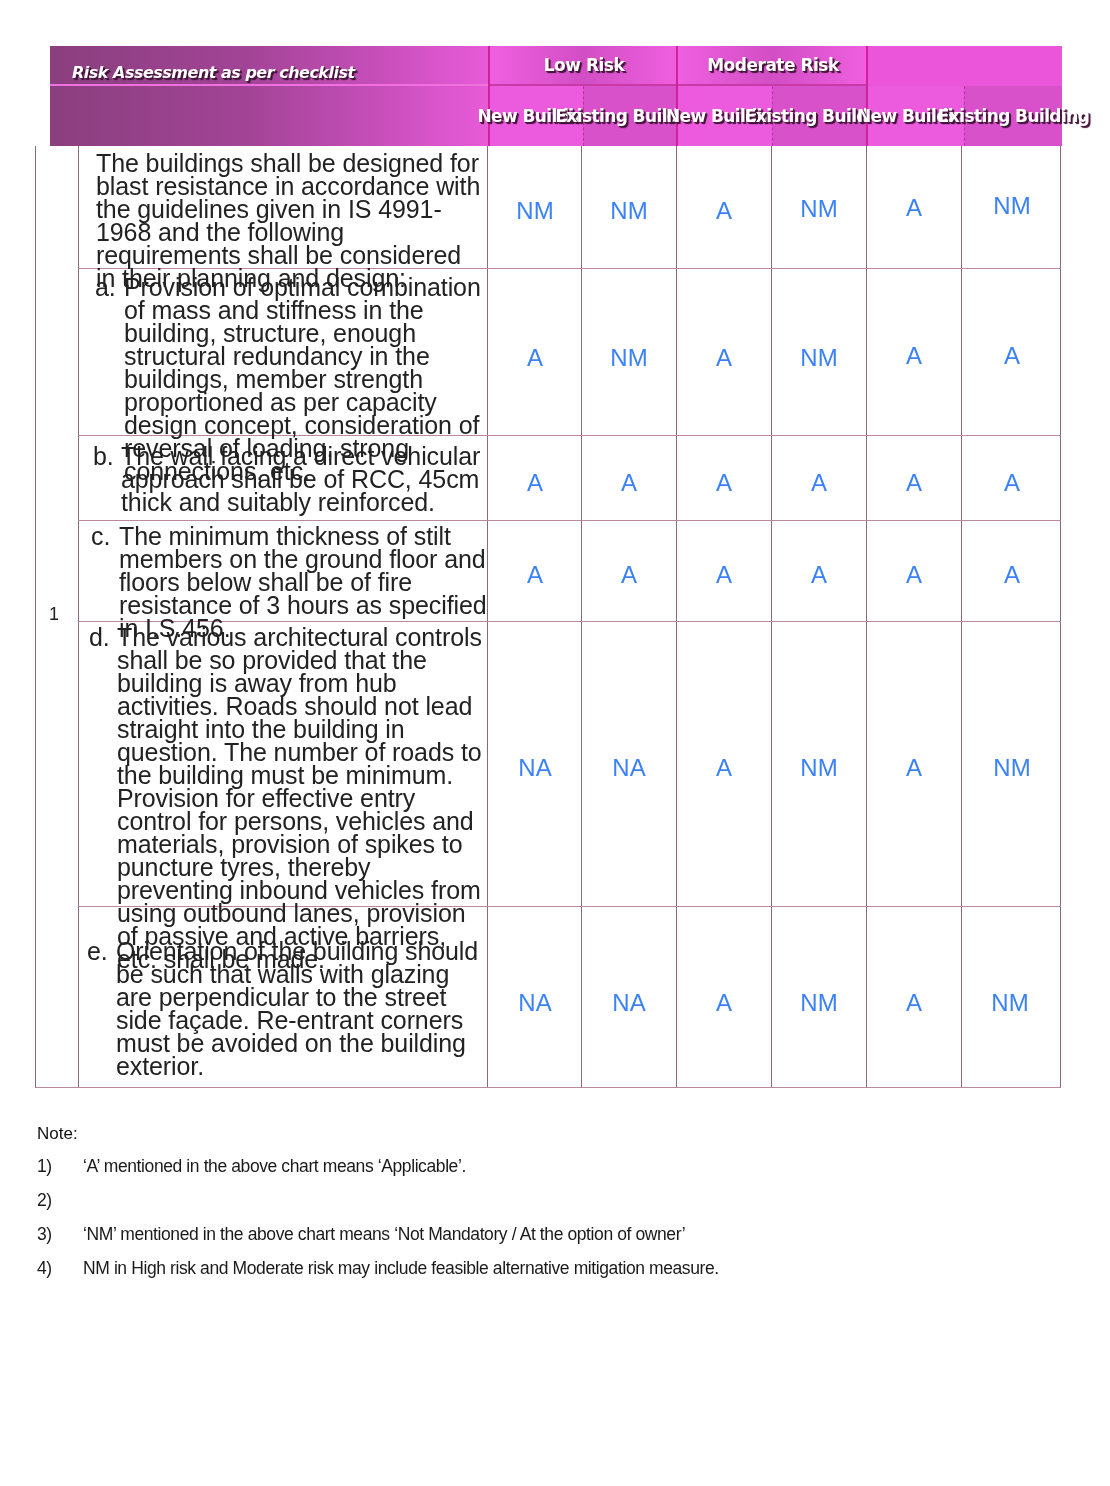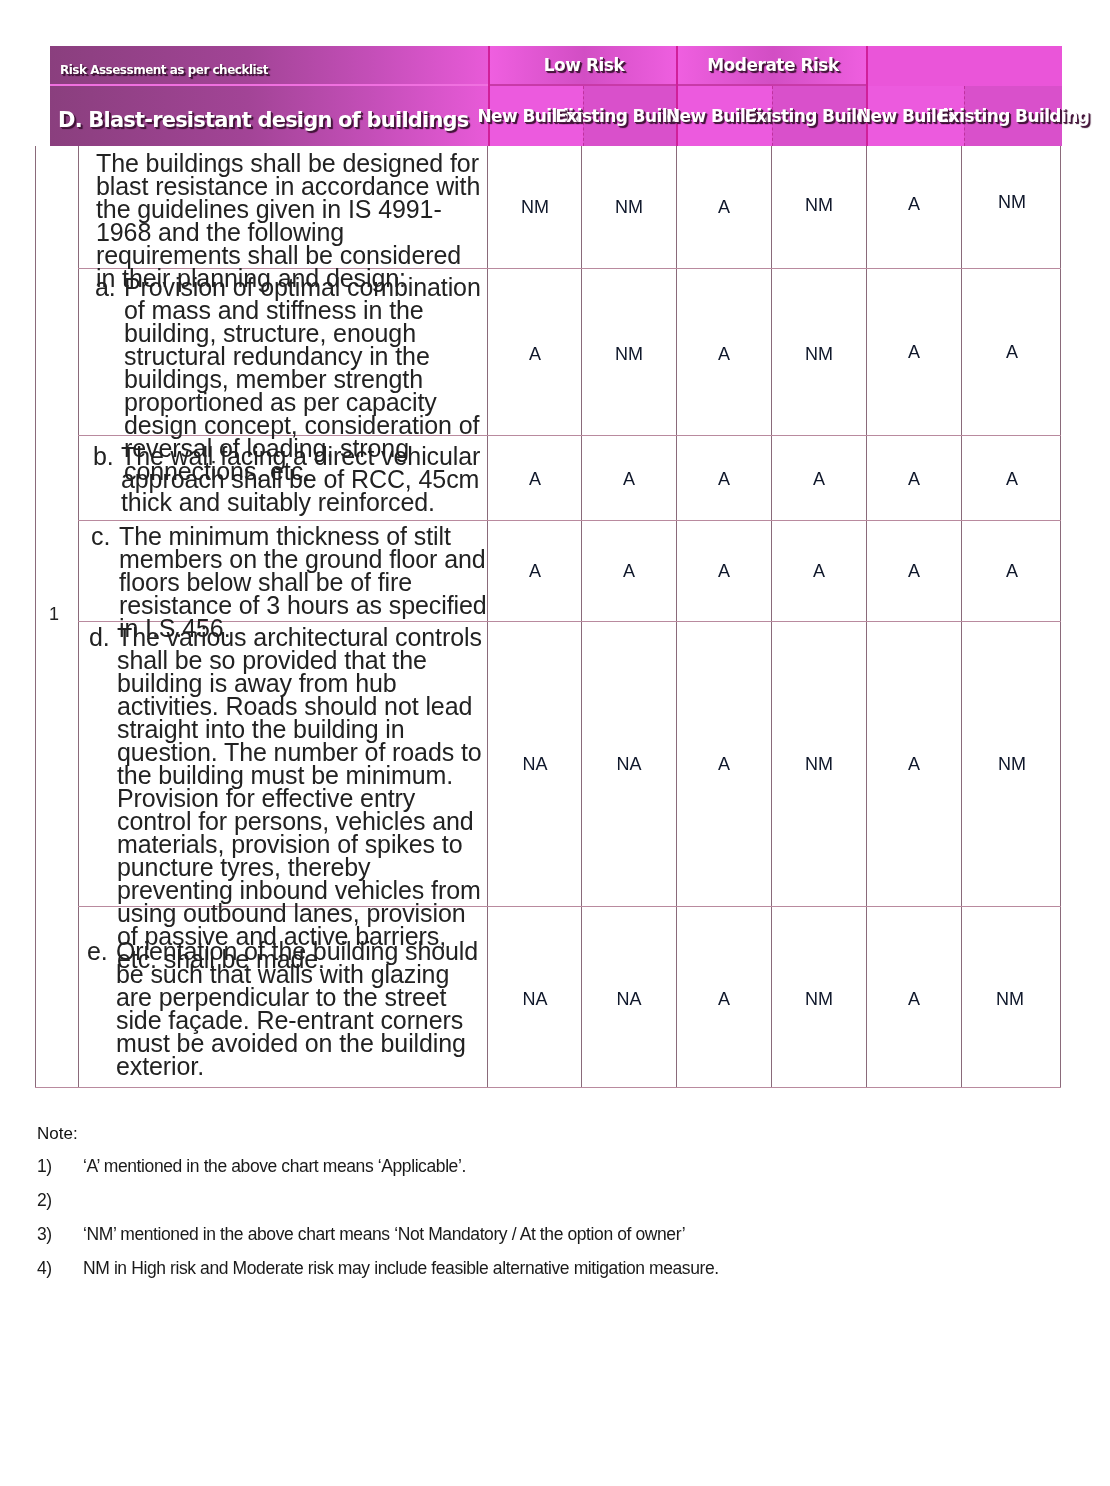--- a/index.html
+++ b/index.html
@@ -18,21 +18,21 @@
     .hdr-left .row1 {
       position: absolute; left: 0; top: 0; width: 100%; height: 38px;
       border-bottom: 2px solid #f070e0;
     }
     .hdr-left .row2 { position: absolute; left: 0; top: 40px; width: 100%; height: 60px; }
     .hdr-text {
       color: #ffffff; font-weight: bold; white-space: nowrap;
       text-shadow: 1px 1px 0 #4a1840, 2px 2px 1px #3a1030;
       font-family: "DejaVu Sans", sans-serif;
     }
-    .hdr-left .row1 .hdr-text { position: absolute; left: 10px; top: 17px; font-size: 12px; letter-spacing: -0.5px; }
+    .hdr-left .row1 .hdr-text { position: absolute; left: 22px; top: 17px; font-size: 16px; letter-spacing: -0.5px; font-style: italic; }
     .hdr-left .row2 .hdr-text { position: absolute; left: 8px; top: 22px; font-size: 21px; letter-spacing: -0.8px; }
 
     .hdr-risk { background: #ea55d9; border-left: 2px solid #d0209a; }
     .hdr-risk .rtitle {
       position: absolute; left: 0; top: 0; width: 100%; height: 38px;
       border-bottom: 2px solid #c83aa8;
       display: flex; align-items: center; justify-content: center;
       background: linear-gradient(90deg, #ef5fe0, #d24ec4 50%, #ef5fe0);
     }
     .hdr-risk .rtitle .hdr-text { font-size: 17px; letter-spacing: -0.5px; }
@@ -48,43 +48,40 @@
     .grid { position: absolute; left: 35px; top: 146px; width: 1026px; height: 942px; }
     .vline { position: absolute; top: 0; width: 1px; background: #8a6a7a; }
     .hline { position: absolute; height: 1px; background: #b98a9e; }
     .desc {
       position: absolute; font-size: 25px; line-height: 23px; color: #222;
       letter-spacing: -0.1px;
     }
     .desc .mk { position: absolute; left: 0; top: 0; }
     .desc .tx { display: block; }
     .cell {
-      position: absolute; width: 94px; text-align: center; font-size: 18px; color: #0f172a;
+      position: absolute; width: 94px; text-align: center; font-size: 24px; color: #3b82f6;
     }
     .rownum { position: absolute; left: 14px; font-size: 18px; color: #222; }
 
     
     .notes { position: absolute; left: 37px; top: 1124px; width: 900px; }
     .note-title { font-size: 17px; font-weight: normal; color: #111; margin: 0 0 12px 0; }
     .note-item { position: relative; height: 34px; font-size: 17.5px; color: #1a1a1a; letter-spacing: -0.4px; }
     .note-num { position: absolute; left: 0; top: 0; }
     .note-text { position: absolute; left: 46px; top: 0; white-space: nowrap; }
   </style>
 </head>
 <body>
 
 <div class="page">
 
   <div class="hdr hdr-left">
     <div class="row1">
       <span class="hdr-text">Risk Assessment as per checklist</span>
     </div>
-    <div class="row2">
-      <span class="hdr-text">D. Blast-resistant design of buildings</span>
-    </div>
   </div>
 
   <div class="hdr hdr-risk" style="left:488px;width:188px;">
     <div class="rtitle">
         <span class="hdr-text">Low Risk</span>
       </div>
     <div class="sub l">
         <span class="hdr-text">New Building</span>
       </div>
     <div class="sub r">

